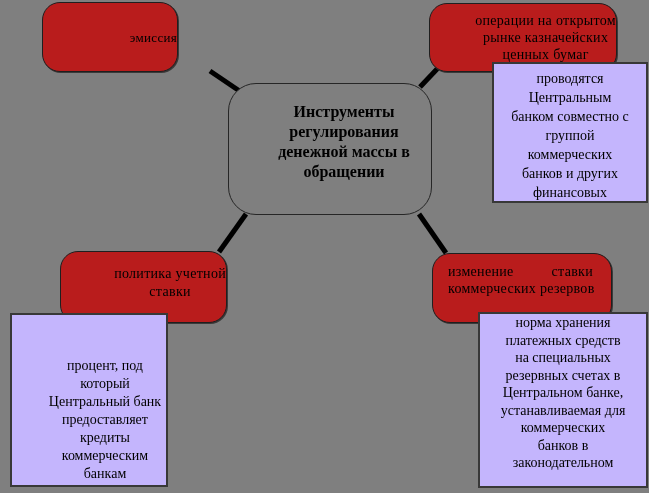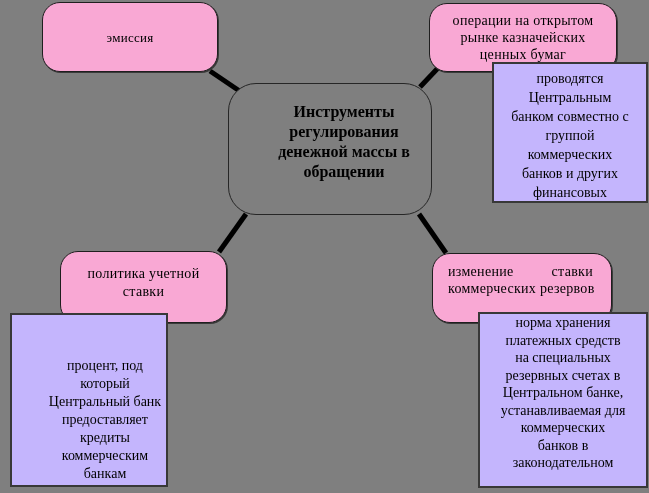--- a/index.html
+++ b/index.html
@@ -13,36 +13,36 @@
     color: #000;
   }
   .connectors {
     position: absolute;
     left: 0; top: 0;
     z-index: 1;
   }
   
   .gnode {
     position: absolute;
-    background: #f9a8d4;
+    background: #b91c1c;
     border: 1px solid #1f1f1f;
     border-radius: 18px;
     box-shadow: 1px 1px 0 #3a3a3a;
     display: flex;
     align-items: center;
-    justify-content: center;
+    justify-content: flex-end;
     text-align: center;
     font-size: 14px;
     line-height: 17px;
     letter-spacing: 0.3px;
     z-index: 2;
     box-sizing: border-box;
   }
   .gnode .lbl { white-space: pre-line; }
-  #node-emission    { left: 42px;  top: 2px;   width: 176px; height: 70px; font-size: 13px; }
+  #node-emission    { left: 42px;  top: 2px;   width: 136px; height: 70px; font-size: 13px; }
   #node-open-market { left: 429px; top: 3px;   width: 188px; height: 69px; }
   #node-discount    { left: 60px;  top: 251px; width: 167px; height: 72px; line-height: 18px; padding-bottom: 8px; }
   #node-reserves    {
     left: 432px; top: 253px; width: 180px; height: 70px;
     display: block; text-align: left;
     padding: 9px 12px 0 15px;
   }
   .reserves-row1 { display: flex; justify-content: space-between; padding-right: 6px; }
   
   #node-center {

